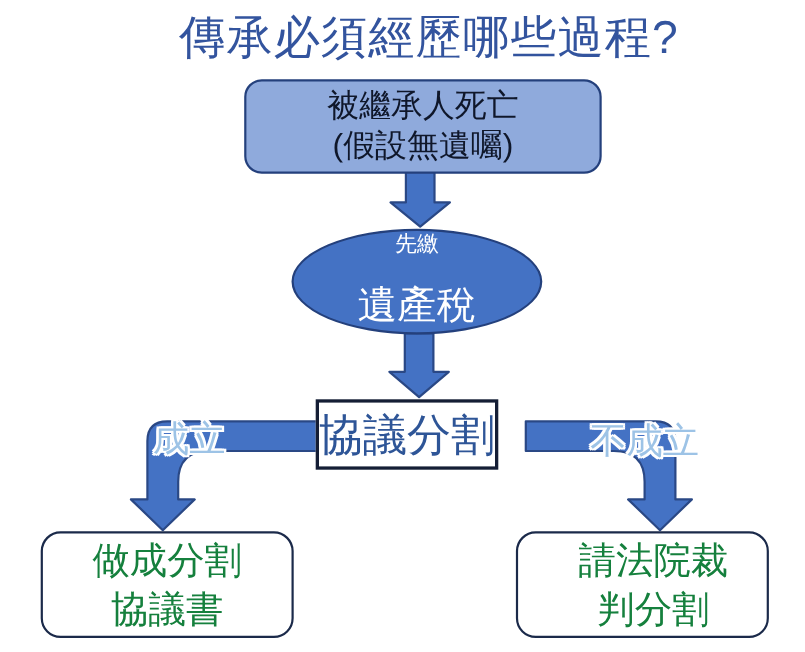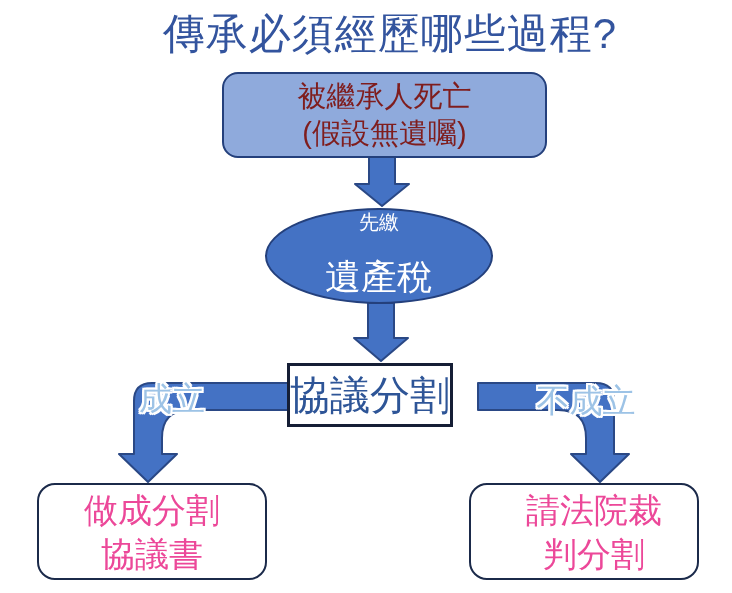--- a/index.html
+++ b/index.html
@@ -29,21 +29,21 @@
     stroke-linejoin:round;
   }
   #start-box{
     position:absolute;
     left:222px;top:72px;width:325px;height:86px;
     box-sizing:border-box;
     background:#8FAADC;
     border:2px solid #24407C;
     border-radius:16px;
     display:flex;flex-direction:column;align-items:center;justify-content:center;
-    color:#7f1d1d;
+    color:#0f172a;
     font-size:29px;line-height:37px;
     text-align:center;
   }
   #tax-ellipse{
     position:absolute;
     left:265px;top:208px;width:228px;height:96px;
     box-sizing:border-box;
     background:#4472C4;
     border:2px solid #24407C;
     border-radius:50%;
@@ -65,21 +65,21 @@
     white-space:nowrap;
   }
   .result-box{
     position:absolute;
     top:483px;width:230px;height:97px;
     box-sizing:border-box;
     background:#ffffff;
     border:2px solid #1B2A4A;
     border-radius:18px;
     display:flex;flex-direction:column;align-items:center;justify-content:center;
-    color:#ec4899;
+    color:#15803d;
     font-size:34px;line-height:44px;
     text-align:center;
   }
   #result-box-left{left:37px;}
   #result-box-right{left:469px;padding-left:20px;}
   .branch-label{
     position:absolute;
     color:#9DC3E6;
     font-size:33px;
     text-align:center;

